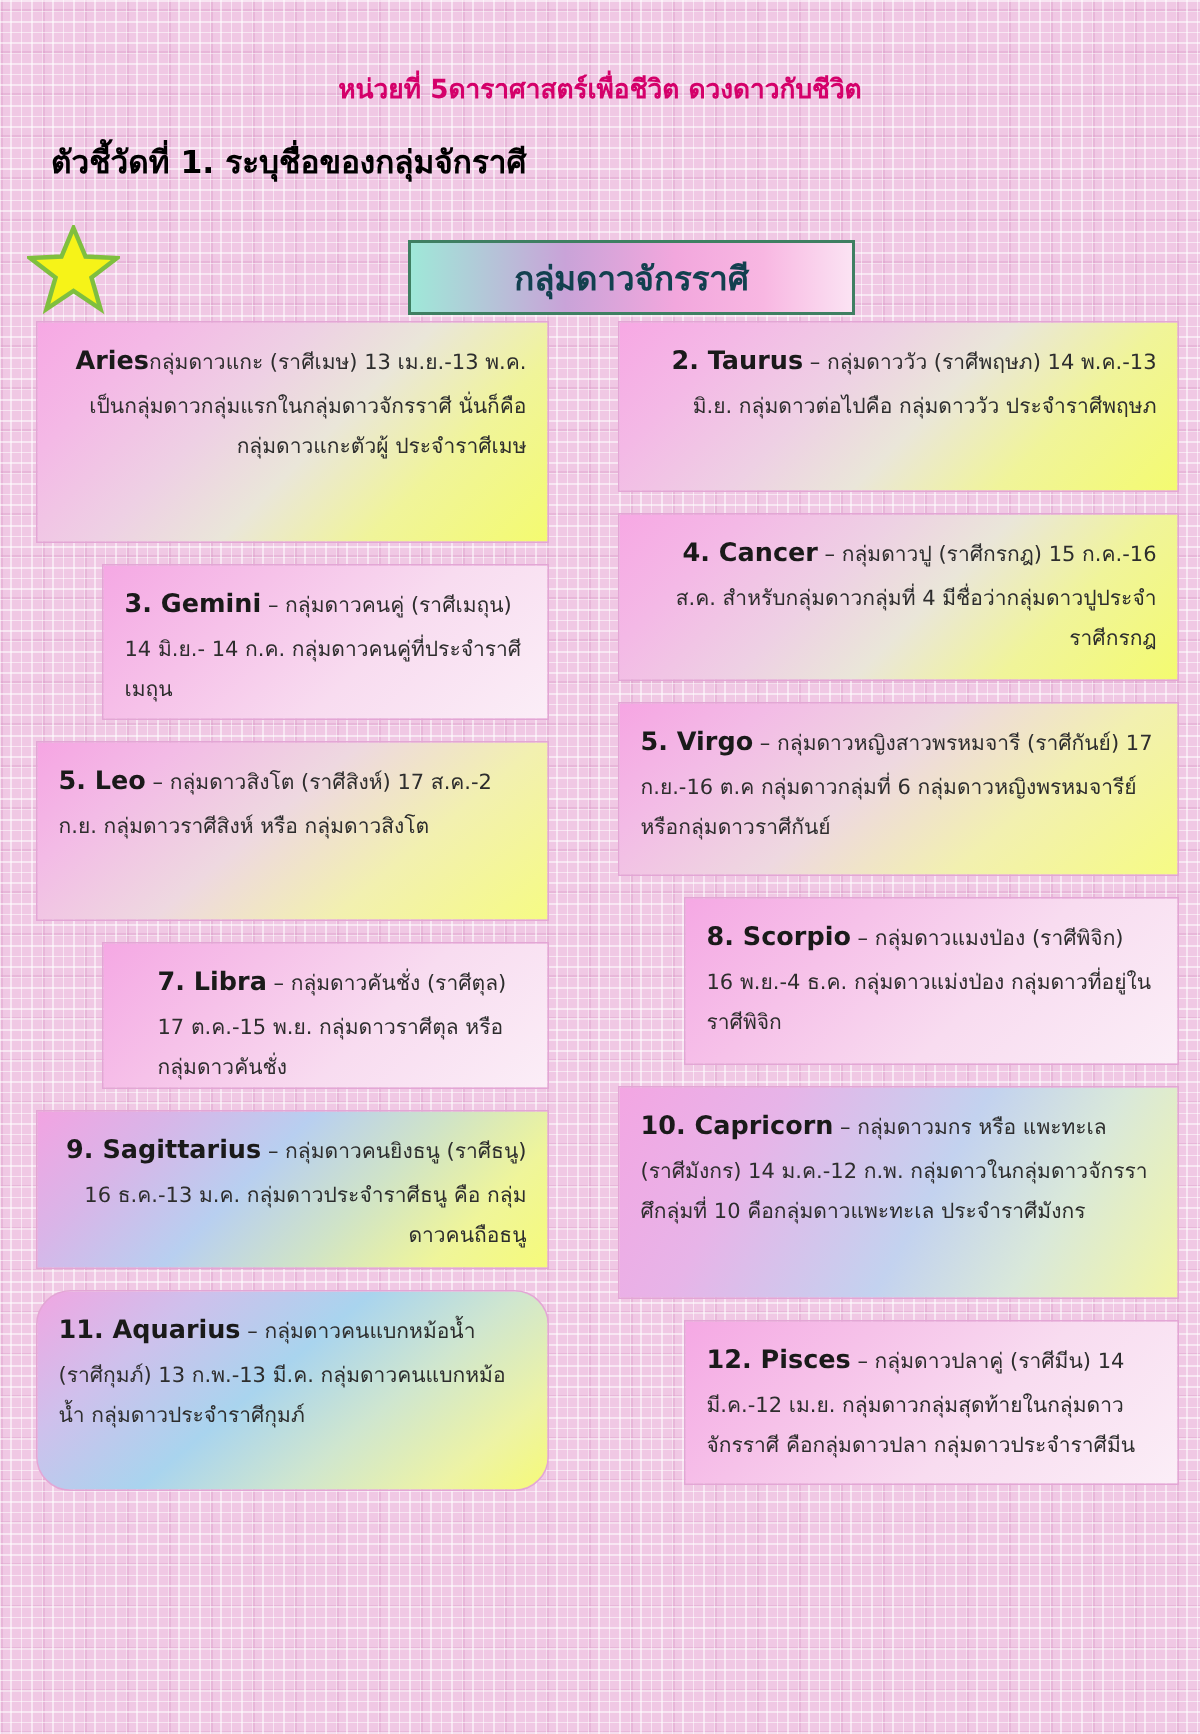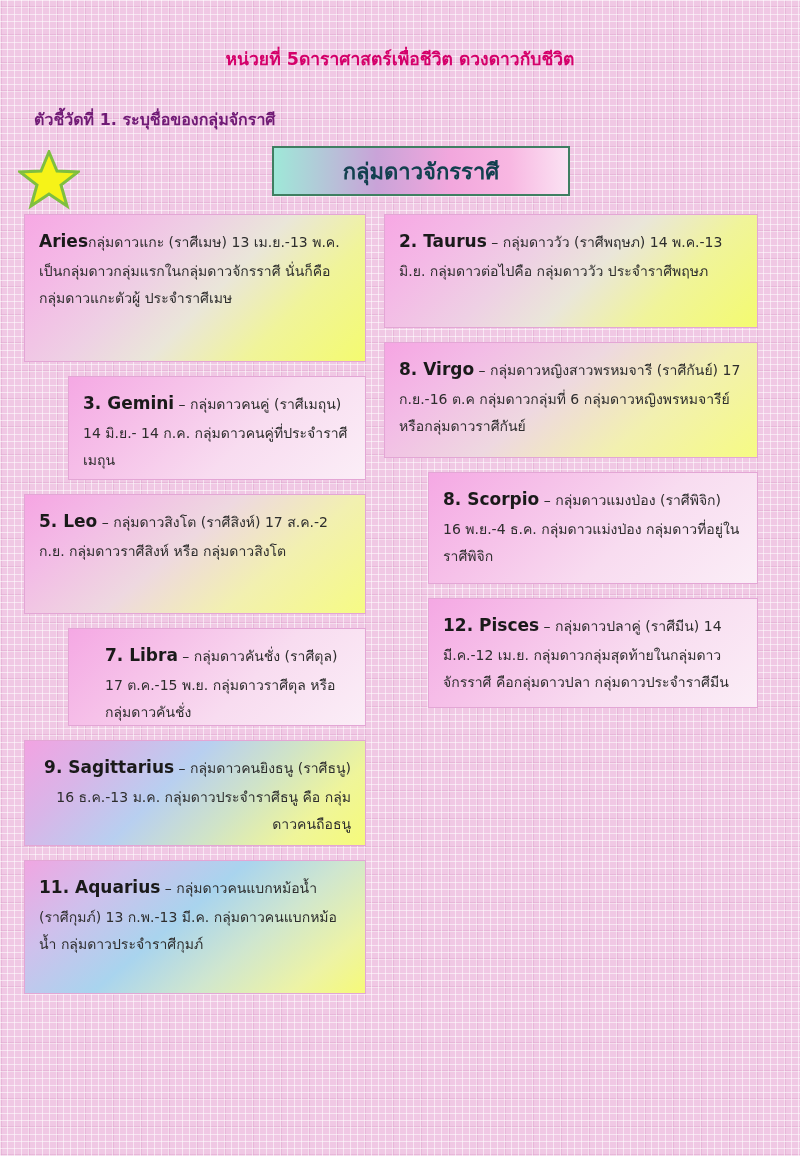--- a/index.html
+++ b/index.html
@@ -34,30 +34,30 @@
     width: 800px;
     text-align: center;
     color: #d4006a;
     font-size: 17.5px;
     font-weight: bold;
     letter-spacing: 0px;
   }
 
   .indicator {
     position: absolute;
-    top: 107px;
+    top: 91px;
     left: 34px;
-    color: #701a75;
-    font-size: 16px;
+    color: #000000;
+    font-size: 21px;
     font-weight: bold;
   }
 
   .heading-box {
     position: absolute;
-    top: 146px;
+    top: 160px;
     left: 272px;
     width: 298px;
     height: 50px;
     border: 2px solid #3f7f62;
     background: linear-gradient(90deg, #9fe8d8 0%, #c9a3d8 35%, #f2a7dd 60%, #f8b7e2 80%, #fbe3f3 100%);
     display: flex;
     align-items: center;
     justify-content: center;
   }
   .heading-box-text {
@@ -78,21 +78,21 @@
     position: absolute;
     top: 214px;
     left: 0;
     width: 800px;
   }
   .col {
     position: absolute;
     top: 0;
   }
   .col-left { left: 24px; width: 342px; }
-  .col-right { left: 384px; width: 374px; }
+  .col-right { left: 412px; width: 374px; }
 
   .card {
     border: 1px solid #e3a6d5;
     padding: 10px 14px 12px 14px;
     margin-bottom: 14px;
     color: #2d2d2d;
     font-size: 14.5px;
     line-height: 1.92;
   }
   .card .name {
@@ -101,20 +101,21 @@
     color: #1a1a1a;
     font-family: "DejaVu Sans", "Liberation Sans", sans-serif;
   }
   .card .body {
     font-size: 14px;
   }
 
   
   .g-my {
     background: linear-gradient(135deg, #f7a8e4 0%, #f4b9e6 18%, #eed0e4 38%, #eae6d9 55%, #f0f49a 75%, #f4fb70 100%);
+    text-align: right;
   }
   
   .g-my2 {
     background: linear-gradient(140deg, #f6a5e3 0%, #f3bbe6 20%, #eed8e0 45%, #f2f0b0 70%, #f6fb84 100%);
   }
   
   .g-mby {
     background: linear-gradient(135deg, #f2a3e2 0%, #d9b5e8 20%, #b8cff0 42%, #cfe3c8 62%, #eff59a 82%, #f6fb7a 100%);
   }
   
@@ -169,41 +170,47 @@
       </div>
 
       <div class="card g-mp" style="height:98px;padding-left:36px;">
         <span class="name">7. Libra</span><span class="body"> – </span><span class="body">กลุ่มดาวคันชั่ง (ราศีตุล) 17 ต.ค.-15 พ.ย. กลุ่มดาวราศีตุล หรือ กลุ่มดาวคันชั่ง</span>
       </div>
 
       <div class="card g-mby" style="height:106px;text-align:right;">
         <span class="name">9. Sagittarius</span><span class="body"> – </span><span class="body">กลุ่มดาวคนยิงธนู (ราศีธนู) 16 ธ.ค.-13 ม.ค. กลุ่มดาวประจำราศีธนู คือ กลุ่มดาวคนถือธนู</span>
       </div>
 
-      <div class="card g-bgy" style="height:134px;">
+      <div class="card g-bgy" style="height:134px;border-radius:23px;">
         <span class="name">11. Aquarius</span><span class="body"> – </span><span class="body">กลุ่มดาวคนแบกหม้อน้ำ (ราศีกุมภ์) 13 ก.พ.-13 มี.ค. กลุ่มดาวคนแบกหม้อน้ำ  กลุ่มดาวประจำราศีกุมภ์</span>
       </div>
 
     </div>
 
     <div class="col col-right">
 
       <div class="card g-my" style="height:114px;">
         <span class="name">2. Taurus</span><span class="body"> – </span><span class="body">กลุ่มดาววัว  (ราศีพฤษภ) 14 พ.ค.-13 มิ.ย. กลุ่มดาวต่อไปคือ  กลุ่มดาววัว ประจำราศีพฤษภ</span>
       </div>
 
+      <div class="card g-my" style="height:112px;">
+        <span class="name">4. Cancer</span><span class="body"> – </span><span class="body">กลุ่มดาวปู (ราศีกรกฎ) 15 ก.ค.-16 ส.ค.  สำหรับกลุ่มดาวกลุ่มที่ 4 มีชื่อว่ากลุ่มดาวปูประจำราศีกรกฎ</span>
+      </div>
 
       <div class="card g-my2" style="height:116px;">
-        <span class="name">8. Virgo</span><span class="body"> – </span><span class="body">กลุ่มดาวหญิงสาวพรหมจารี (ราศีกันย์) 17 ก.ย.-16 ต.ค  กลุ่มดาวกลุ่มที่ 6 กลุ่มดาวหญิงพรหมจารีย์ หรือกลุ่มดาวราศีกันย์</span>
+        <span class="name">5. Virgo</span><span class="body"> – </span><span class="body">กลุ่มดาวหญิงสาวพรหมจารี (ราศีกันย์) 17 ก.ย.-16 ต.ค  กลุ่มดาวกลุ่มที่ 6 กลุ่มดาวหญิงพรหมจารีย์ หรือกลุ่มดาวราศีกันย์</span>
       </div>
 
       <div class="card g-mp" style="height:112px;">
         <span class="name">8. Scorpio</span><span class="body"> – </span><span class="body">กลุ่มดาวแมงป่อง (ราศีพิจิก) 16 พ.ย.-4 ธ.ค. กลุ่มดาวแม่งป่อง กลุ่มดาวที่อยู่ในราศีพิจิก</span>
       </div>
 
+      <div class="card g-mb" style="height:142px;">
+        <span class="name">10. Capricorn</span><span class="body"> – </span><span class="body">กลุ่มดาวมกร หรือ  แพะทะเล (ราศีมังกร) 14 ม.ค.-12 ก.พ. กลุ่มดาวในกลุ่มดาวจักรราศึกลุ่มที่ 10 คือกลุ่มดาวแพะทะเล ประจำราศีมังกร</span>
+      </div>
 
       <div class="card g-mp" style="height:110px;">
         <span class="name">12. Pisces</span><span class="body"> – </span><span class="body">กลุ่มดาวปลาคู่ (ราศีมีน) 14 มี.ค.-12 เม.ย. กลุ่มดาวกลุ่มสุดท้ายในกลุ่มดาวจักรราศี คือกลุ่มดาวปลา กลุ่มดาวประจำราศีมีน</span>
       </div>
 
     </div>
 
   </div>
 </div>
 

